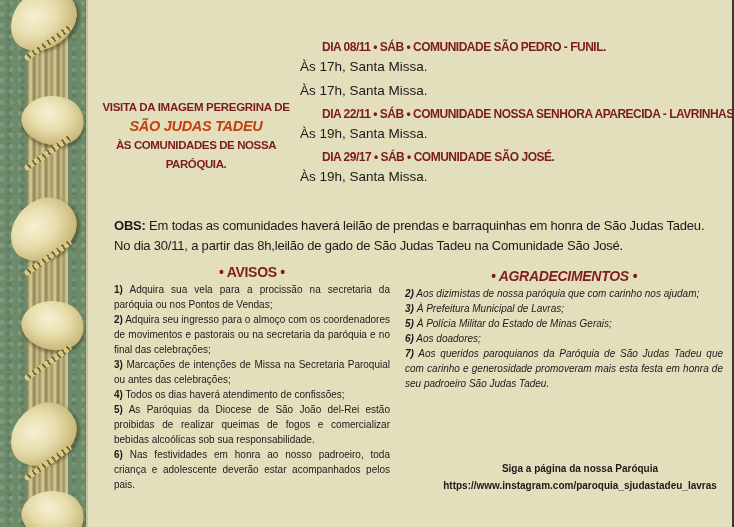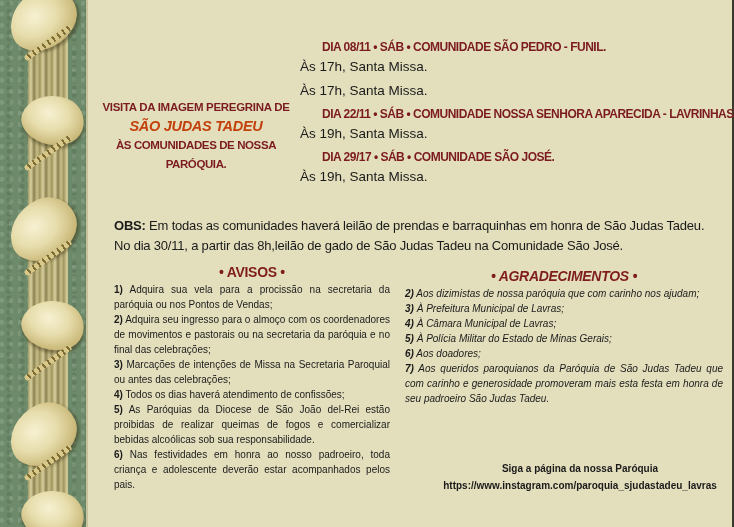--- a/index.html
+++ b/index.html
@@ -148,21 +148,20 @@
     <p class="item"><b>5)</b><span> As Paróquias da Diocese de São João del-Rei estão proibidas de realizar queimas de fogos e comercializar bebidas alcoólicas sob sua responsabilidade.</span></p>
     <p class="item"><b>6)</b><span> Nas festividades em honra ao nosso padroeiro, toda criança e adolescente deverão estar acompanhados pelos pais.</span></p>
   </div>
 </div>
 
 <div class="agradec">
   <div class="section-title">• AGRADECIMENTOS •</div>
   <div class="items">
     <p class="item"><b>2)</b><span> Aos dizimistas de nossa paróquia que com carinho nos ajudam;</span></p>
     <p class="item"><b>3)</b><span> À Prefeitura Municipal de Lavras;</span></p>
-    <p class="item"><b>4)</b><span> À Câmara Municipal de Lavras;</span></p>
     <p class="item"><b>5)</b><span> À Polícia Militar do Estado de Minas Gerais;</span></p>
     <p class="item"><b>6)</b><span> Aos doadores;</span></p>
     <p class="item"><b>7)</b><span> Aos queridos paroquianos da Paróquia de São Judas Tadeu que com carinho e generosidade promoveram mais esta festa em honra de seu padroeiro São Judas Tadeu.</span></p>
   </div>
 </div>
 
 <div class="footer">
   <div>Siga a página da nossa Paróquia</div>
   <div>https://www.instagram.com/paroquia_sjudastadeu_lavras</div>
 </div>

